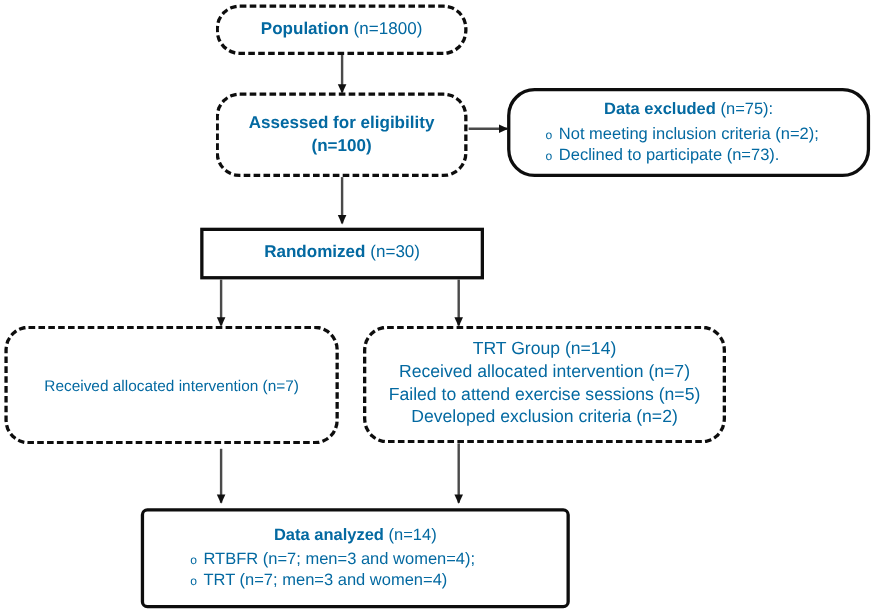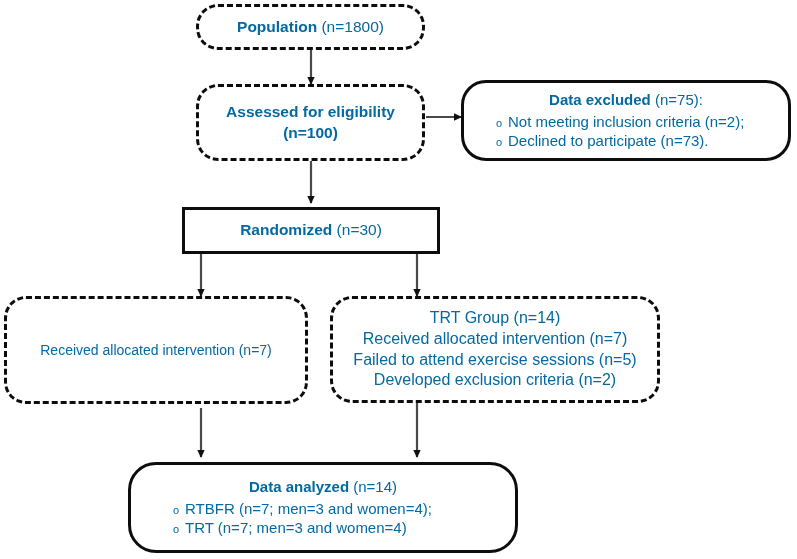--- a/index.html
+++ b/index.html
@@ -38,21 +38,21 @@
   .dashed-round {
     border: 3px dashed #0d0d0d;
     border-radius: 22px;
   }
   .solid-rect {
     border: 3px solid #0d0d0d;
     border-radius: 0px;
   }
   .solid-round {
     border: 3px solid #0d0d0d;
-    border-radius: 28px;
+    border-radius: 6px;
   }
   .bold { font-weight: bold; }
   .reg  { font-weight: normal; }
 
   
   .bullet-list {
     width: 100%;
     box-sizing: border-box;
     padding-left: 0;
   }

